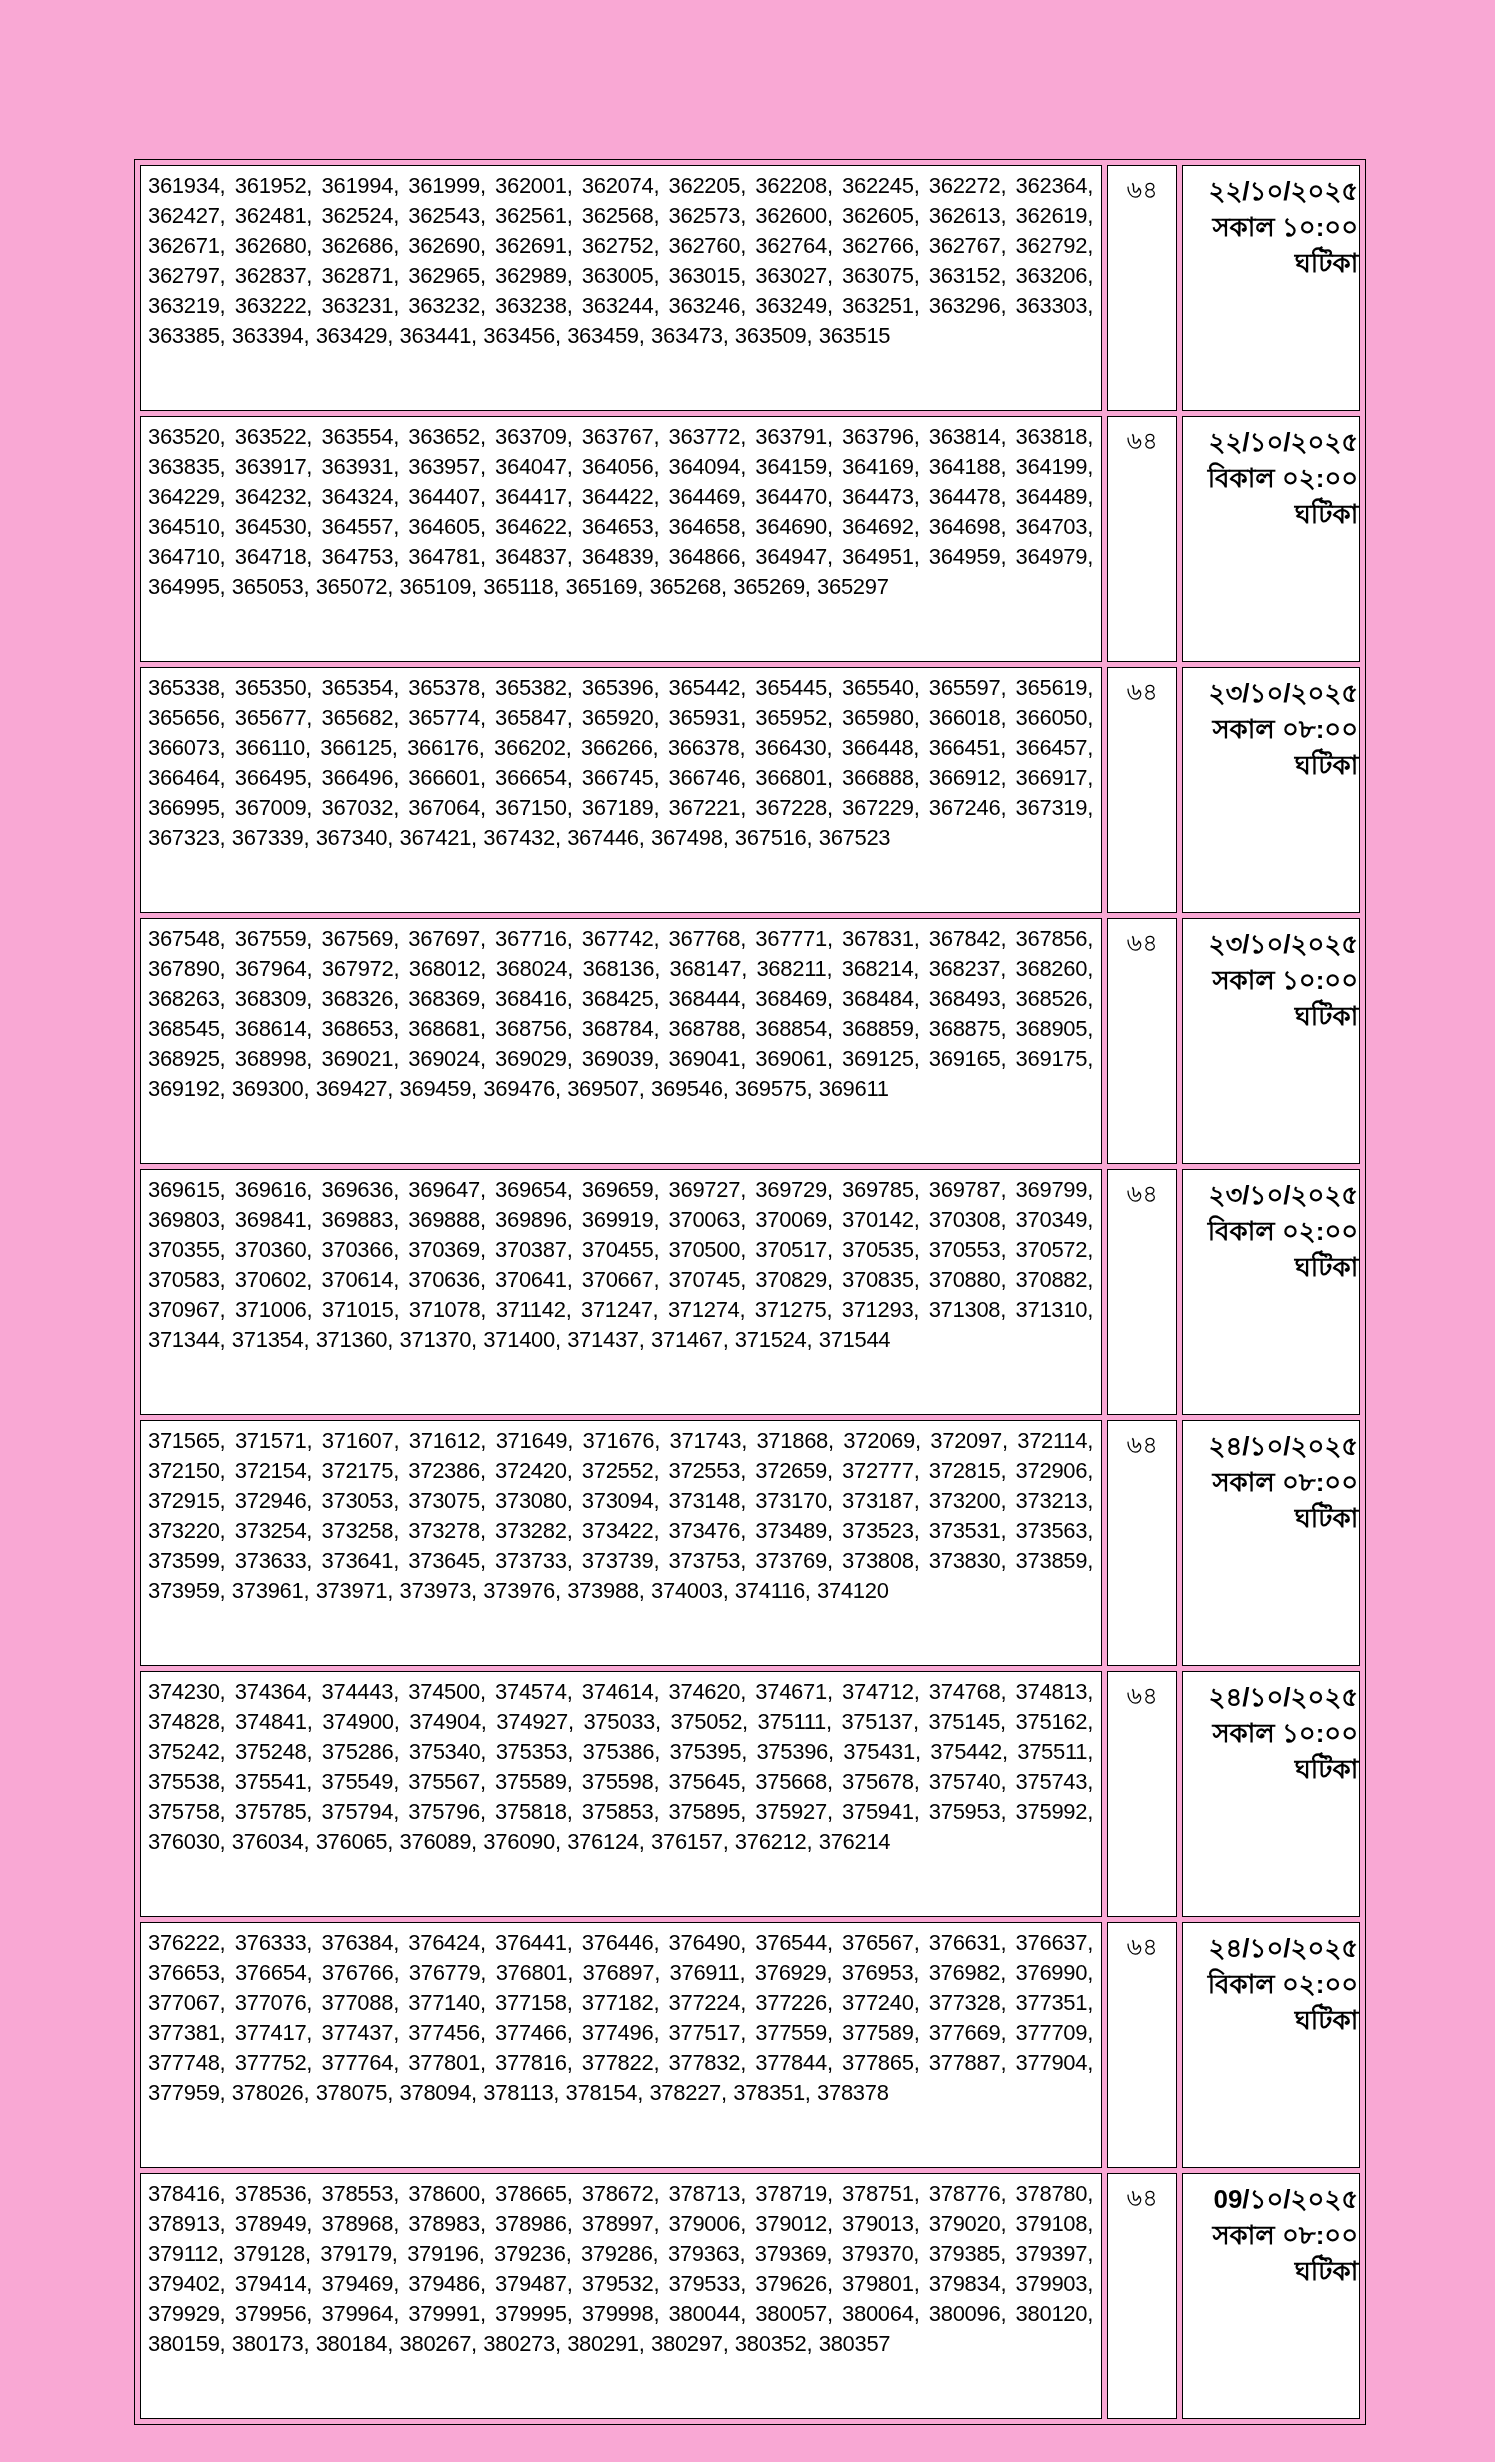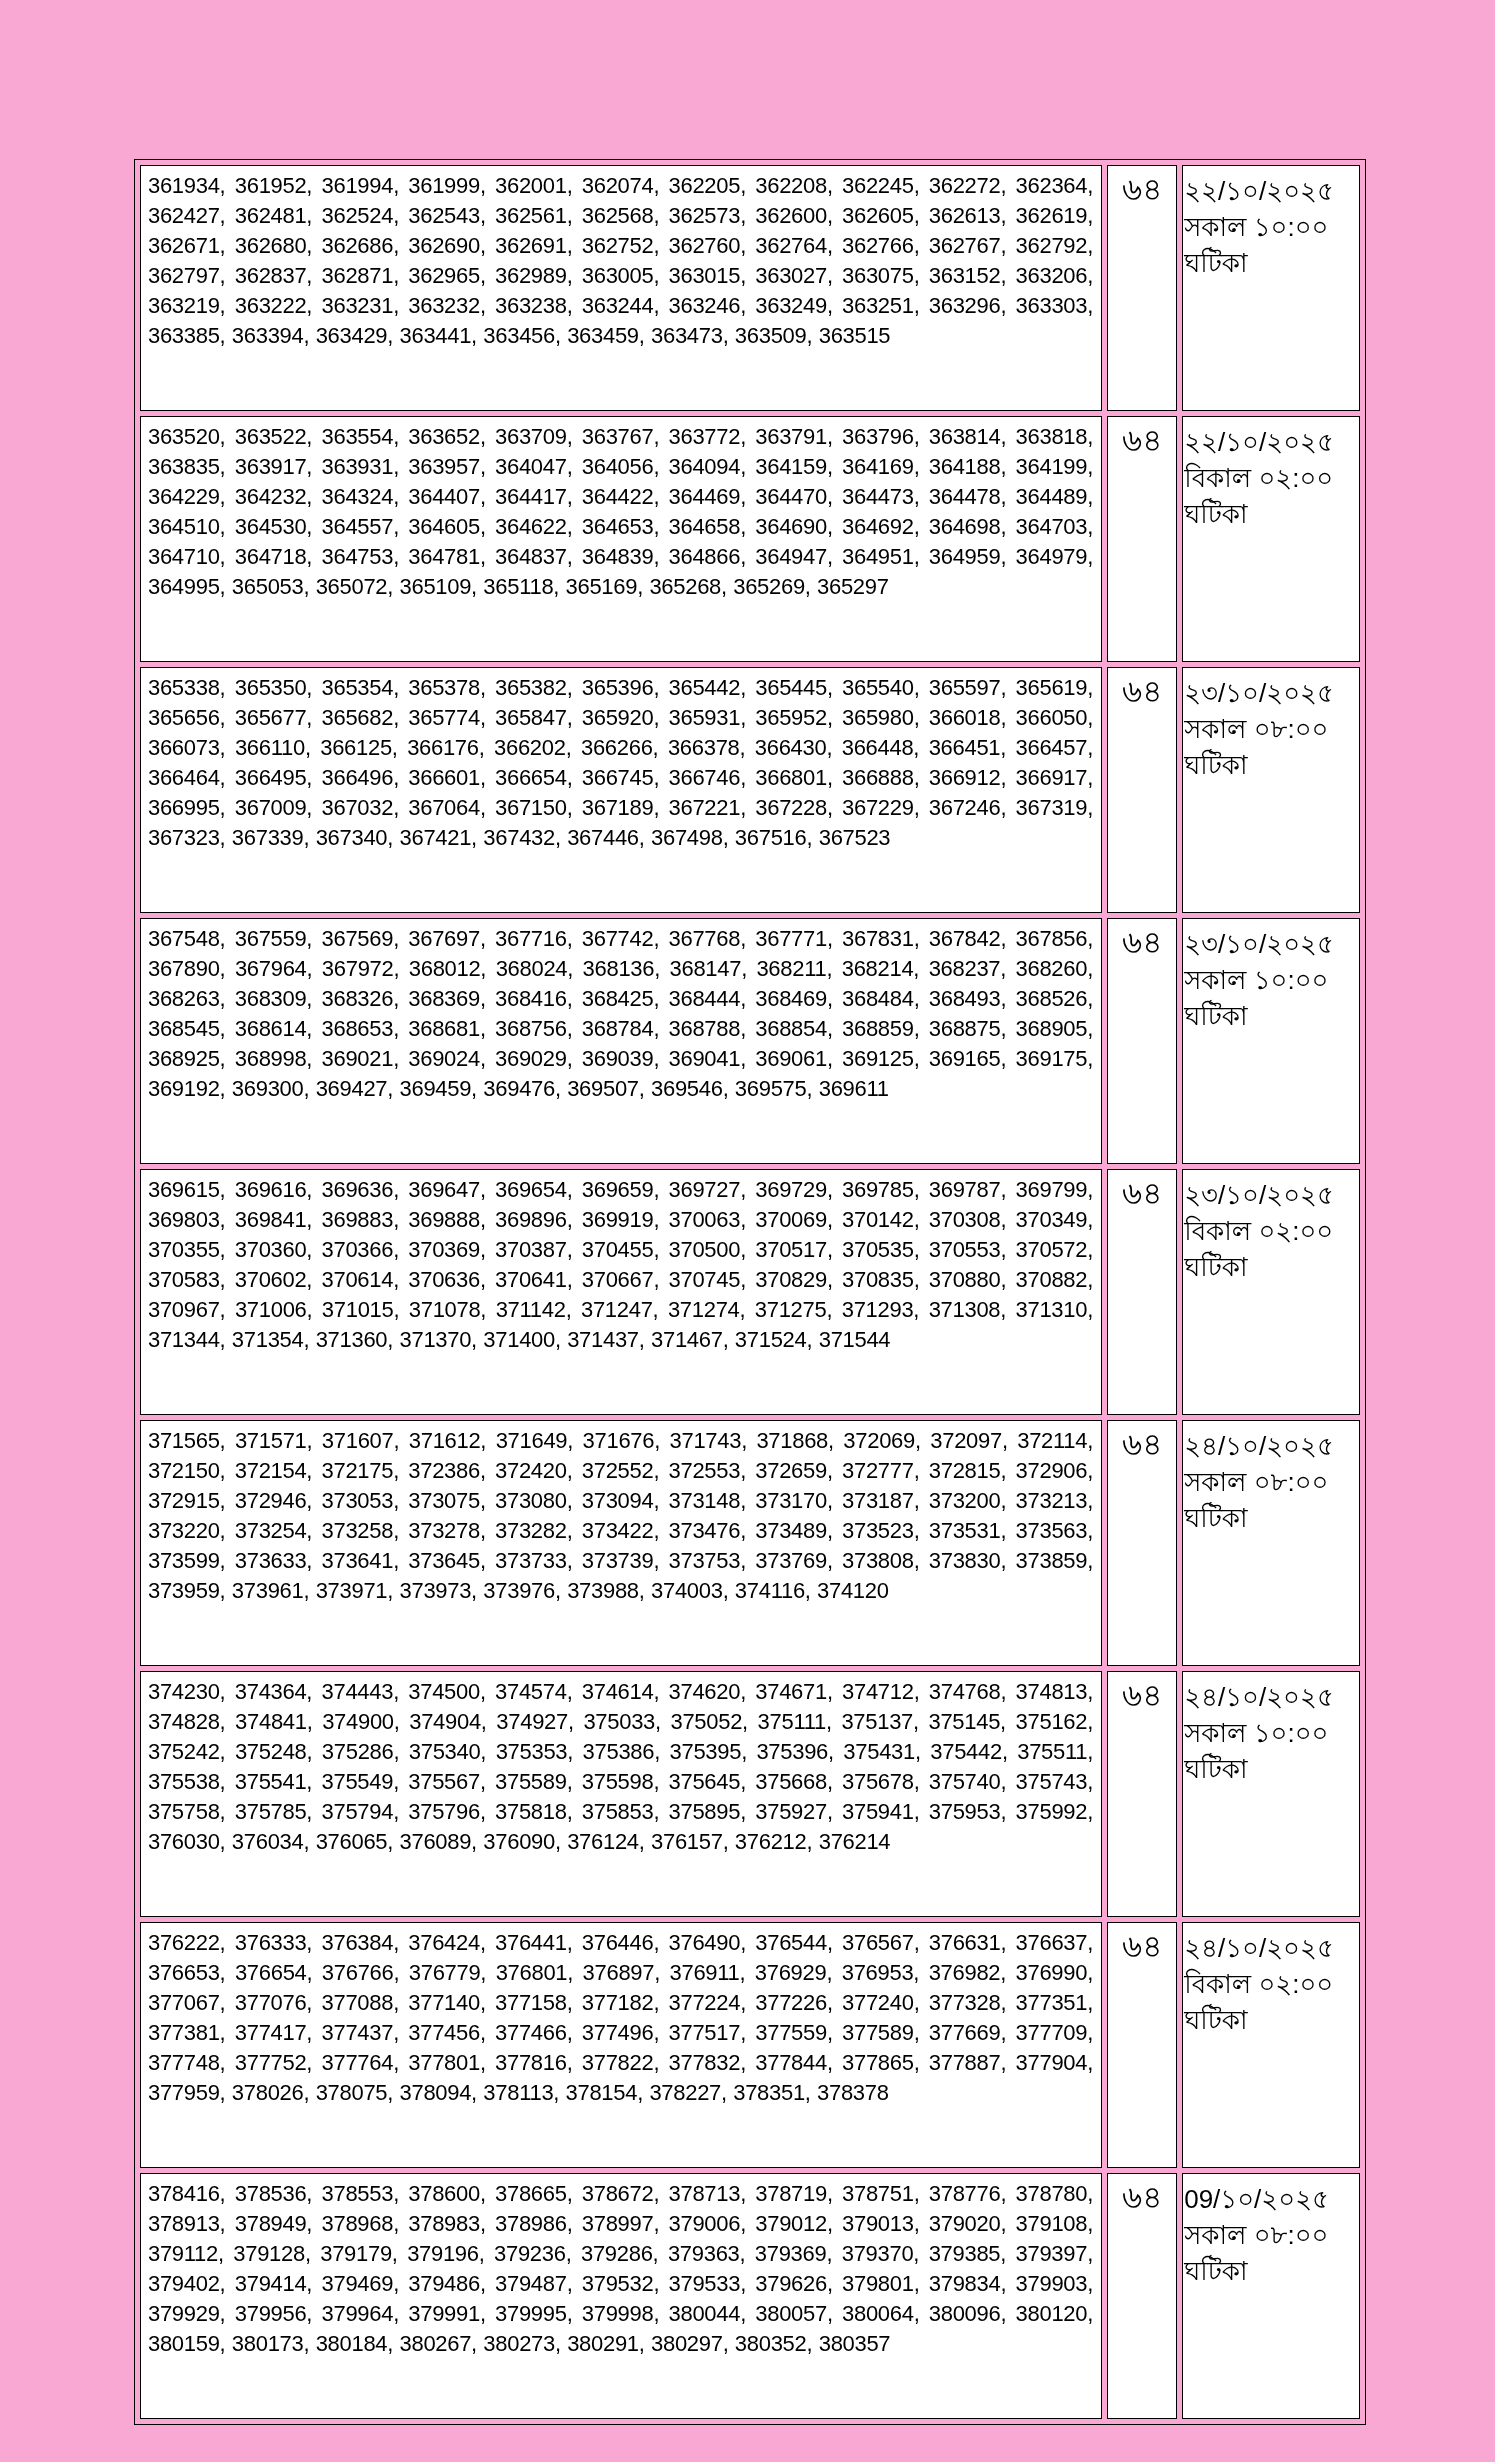--- a/index.html
+++ b/index.html
@@ -39,29 +39,30 @@
     font-size: 22px;
     line-height: 30px;
     text-align: justify;
     letter-spacing: -0.3px;
     word-spacing: 0.6px;
   }
   td.c-count {
     width: 66px;
     padding-top: 7px;
     text-align: center;
-    font-size: 31px;
+    font-size: 24px;
     line-height: 33px;
   }
   td.c-dt {
     width: 174px;
     padding-top: 7px;
-    text-align: left;
+    text-align: right;
     font-size: 26px;
     line-height: 36px;
+    font-weight: bold;
   }
   .footer {
     position: absolute;
     left: 134px;
     top: 2386px;
     width: 1209px;
     text-align: center;
     font-size: 23.5px;
   }
 </style>

